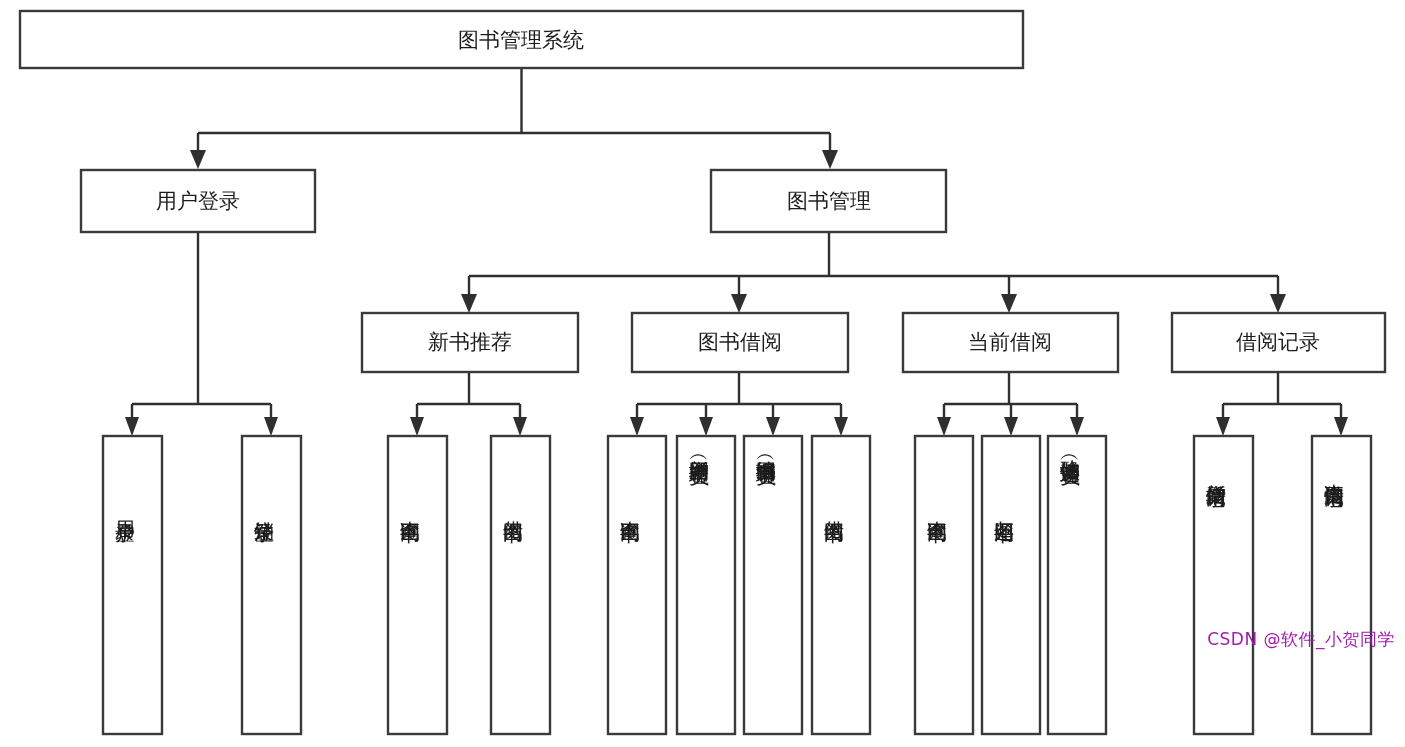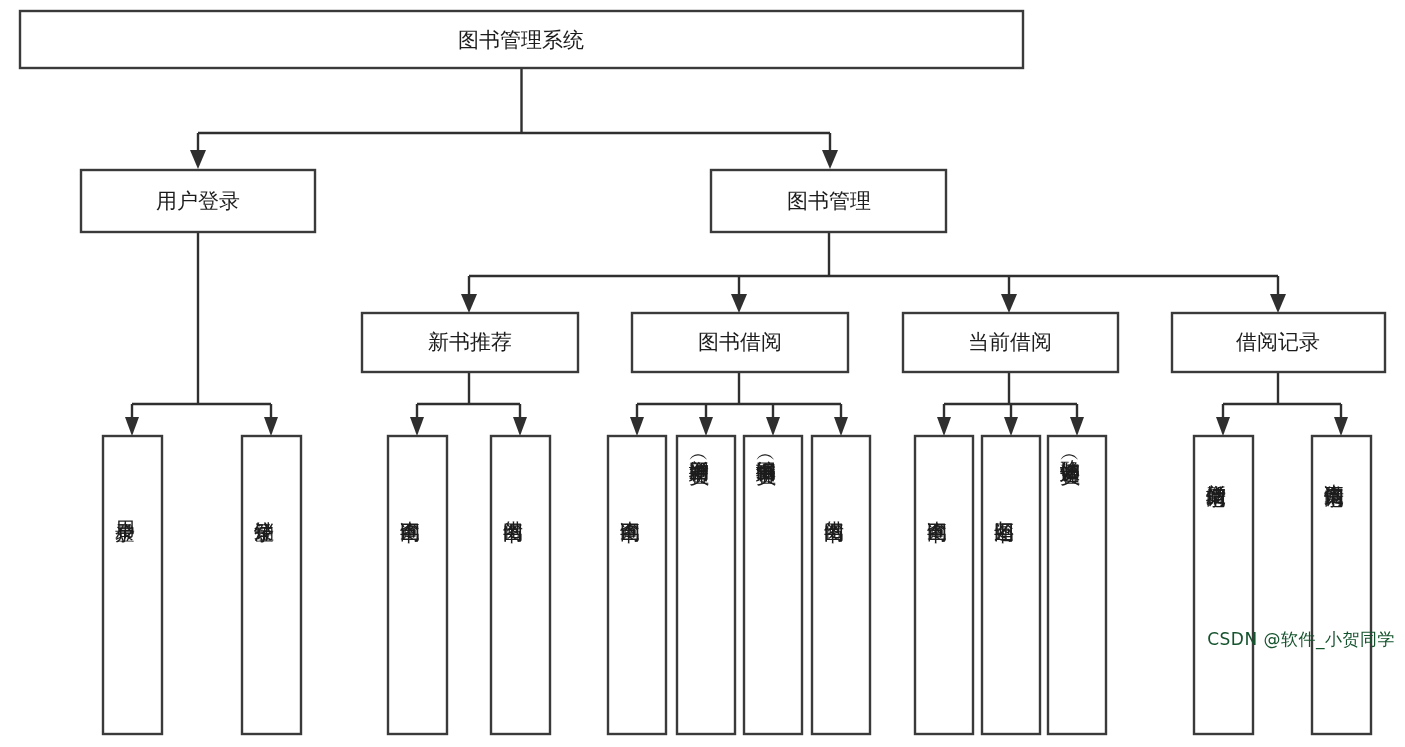--- a/index.html
+++ b/index.html
@@ -62,21 +62,21 @@
     white-space: nowrap;
     text-align: start;
     pointer-events: none;
   }
   .watermark {
     position: absolute;
     right: 10px;
     bottom: 6px;
     font-family: "DejaVu Sans", "Liberation Sans", sans-serif;
     font-size: 17px;
-    color: #14532d;
+    color: #a21caf;
     letter-spacing: 0.5px;
     white-space: nowrap;
   }
 </style>
 </head>
 <body>
 
 <div id="diagram-root">
 
   <svg id="tree-svg" viewBox="0 0 1405 747">

